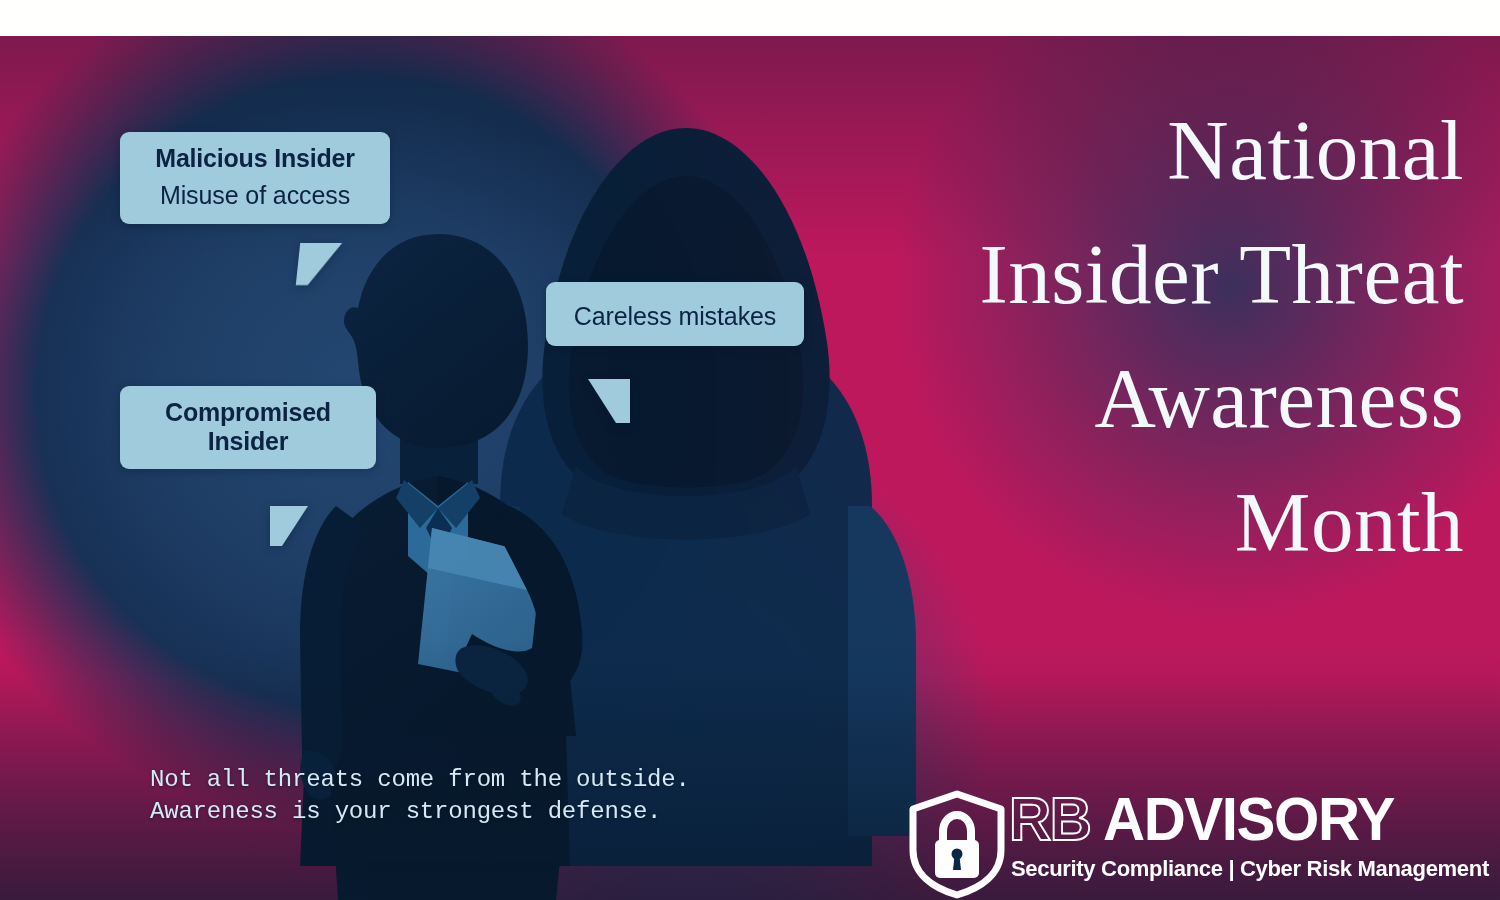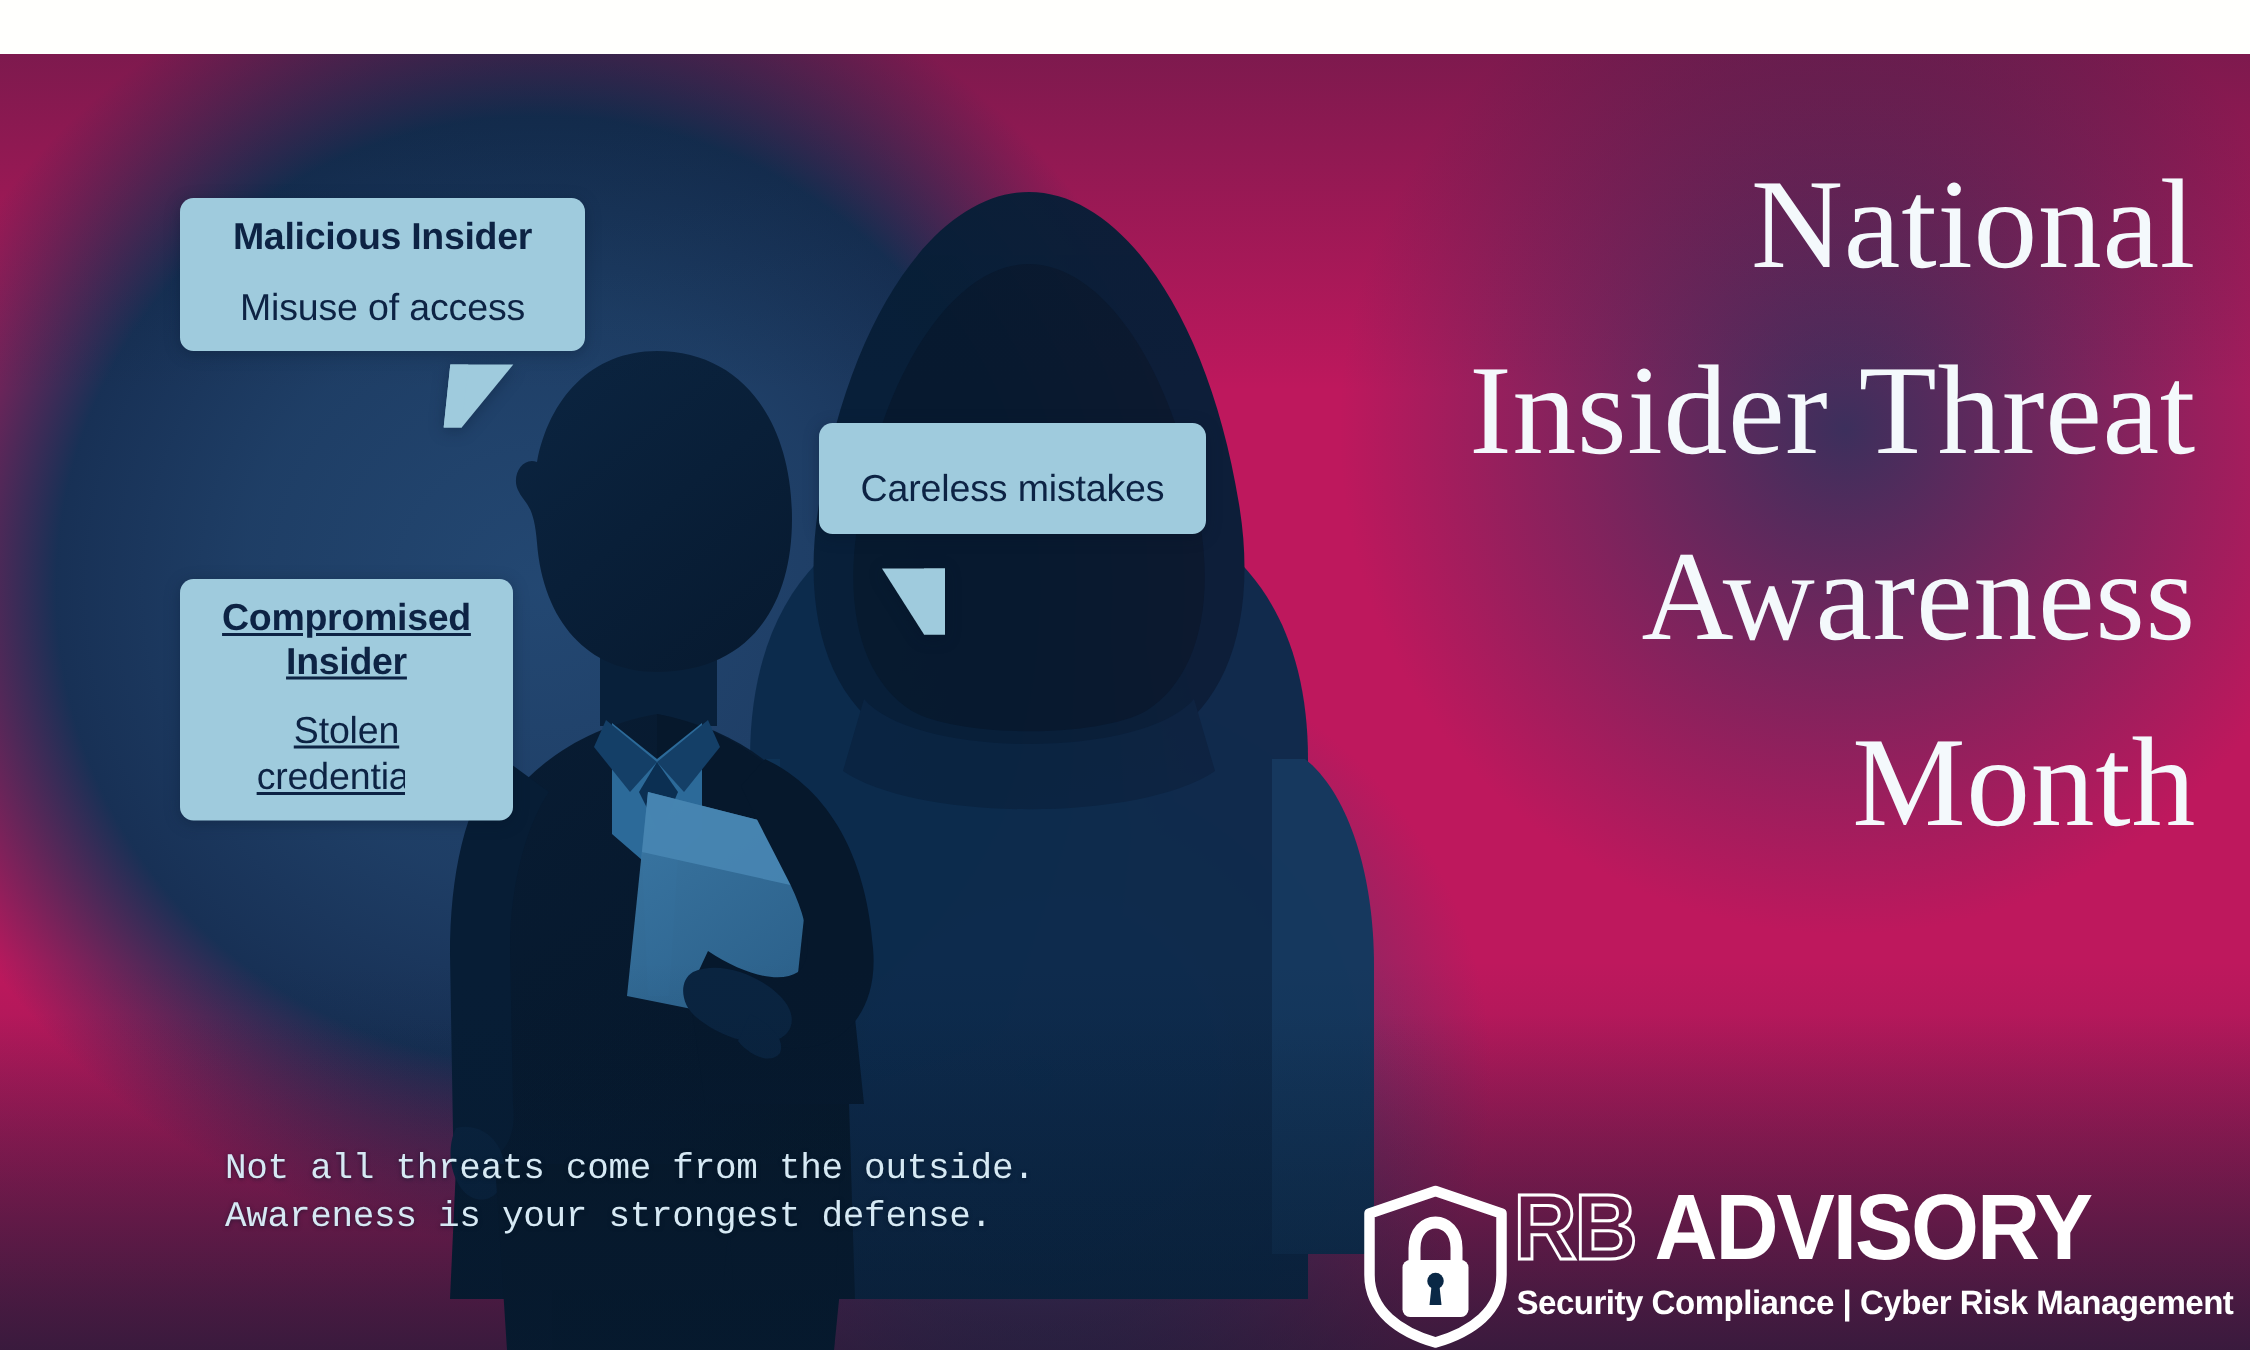--- a/index.html
+++ b/index.html
@@ -94,21 +94,21 @@
     font-size: 25px;
     line-height: 1.14;
     letter-spacing: -0.2px;
     white-space: pre-line;
   }
   .bubble .b-sub {
     font-weight: normal;
     font-size: 25px;
     line-height: 1.22;
     letter-spacing: -0.1px;
-    margin-top: 17px;
+    margin-top: 7px;
   }
   .tail {
     position: absolute;
     width: 0; height: 0;
   }
 
   
   #bubble-malicious { left: 120px; top: 96px; width: 270px; }
   #bubble-malicious .tail {
     left: 178px; top: 111px;
@@ -123,21 +123,21 @@
   #bubble-negligent { left: 546px; top: 246px; width: 258px; }
   #bubble-negligent .tail {
     left: 42px; top: 97px;
     border-right: 14px solid #9fcbdd;
     border-left: 28px solid transparent;
     border-top: 44px solid #9fcbdd;
     border-bottom: 0;
   }
 
   
-  #bubble-compromised { left: 120px; top: 350px; width: 222px; text-decoration: underline; }
+  #bubble-compromised { left: 120px; top: 350px; width: 256px; }
   #bubble-compromised .tail {
     left: 150px; top: 120px;
     border-left: 12px solid #9fcbdd;
     border-right: 26px solid transparent;
     border-top: 40px solid #9fcbdd;
     border-bottom: 0;
   }
 
   
   #headline {
@@ -366,21 +366,20 @@
     </div>
 
     <div class="bubble" id="bubble-negligent">
       <div class="b-sub">Careless mistakes</div>
       <span class="tail"></span>
     </div>
 
     <div class="bubble" id="bubble-compromised">
       <div class="b-title">Compromised
 Insider</div>
-      <div class="b-sub">Stolen credentials</div>
       <span class="tail"></span>
     </div>
 
     <div id="headline">National
 Insider Threat
 Awareness
 Month</div>
 
     <div id="tagline">Not all threats come from the outside.
 Awareness is your strongest defense.</div>

